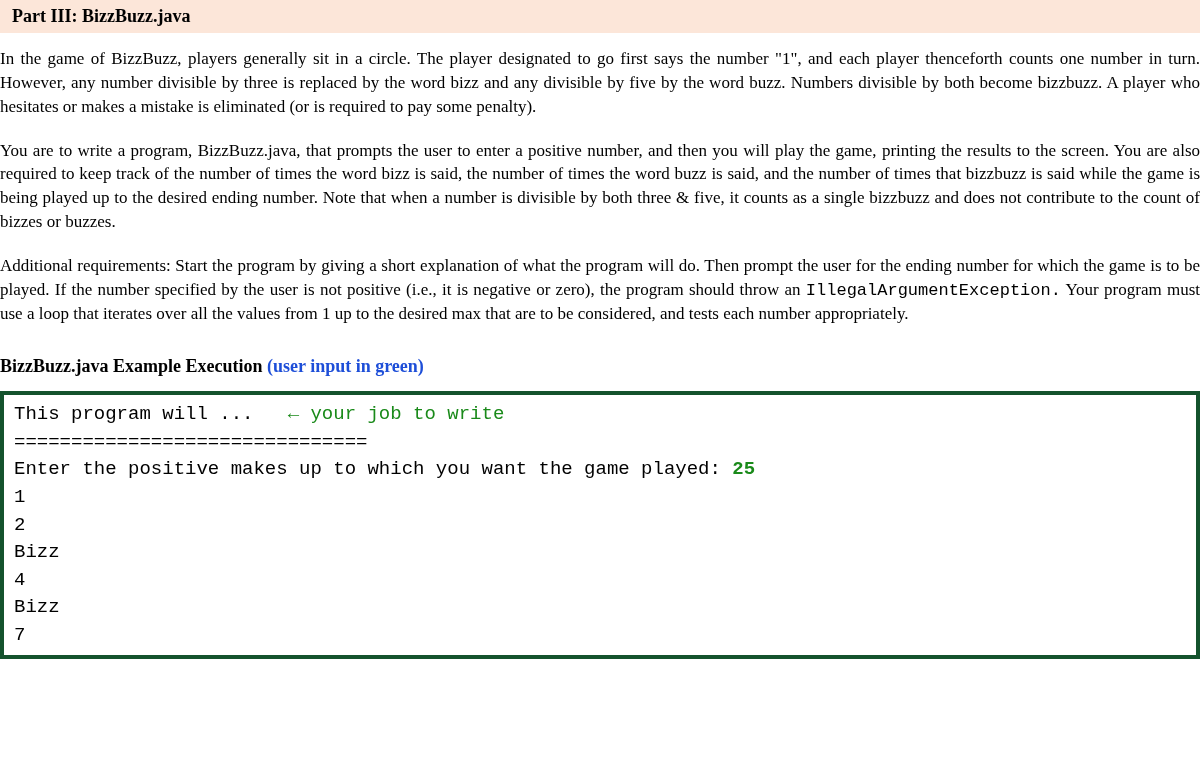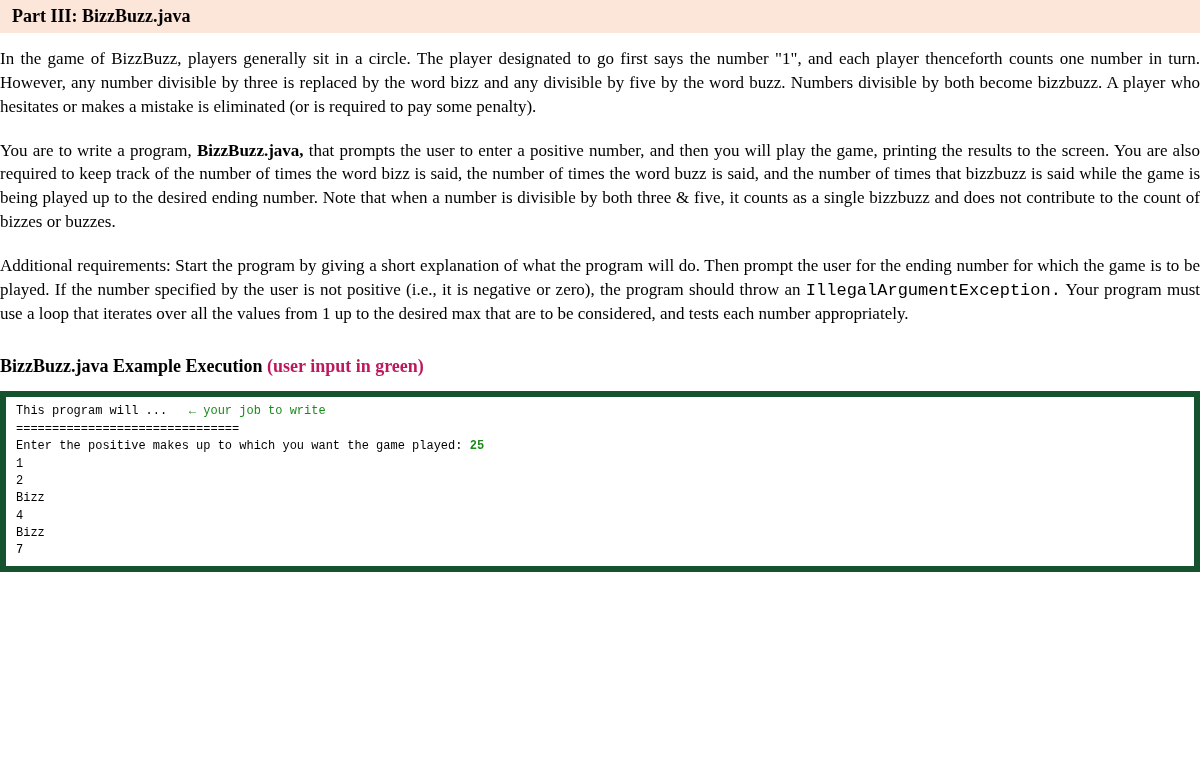--- a/index.html
+++ b/index.html
@@ -23,41 +23,41 @@
       margin-bottom: 14px;
     }
     .content-block {
       padding: 0 0;
     }
     .paragraph {
       text-align: justify;
       margin-bottom: 20px;
     }
     .bold-inline {
-      font-weight: bold;
+      font-weight: normal;
     }
     .mono-inline {
       font-family: 'Courier New', Courier, monospace;
       font-size: 17px;
     }
     .example-header {
       font-weight: bold;
       font-size: 18px;
       margin-top: 28px;
       margin-bottom: 12px;
     }
     .green-text {
-      color: #be185d;
+      color: #1d4ed8;
       font-weight: bold;
     }
     .console-box {
-      border: 6px solid #14532d;
+      border: 4px solid #14532d;
       padding: 6px 10px;
       font-family: 'Courier New', Courier, monospace;
-      font-size: 12px;
+      font-size: 19px;
       line-height: 1.45;
       margin: 0 0px;
     }
     .console-line {
       white-space: pre;
     }
     .user-input {
       color: #1a8a1a;
       font-weight: bold;
       margin-top: 8px;

